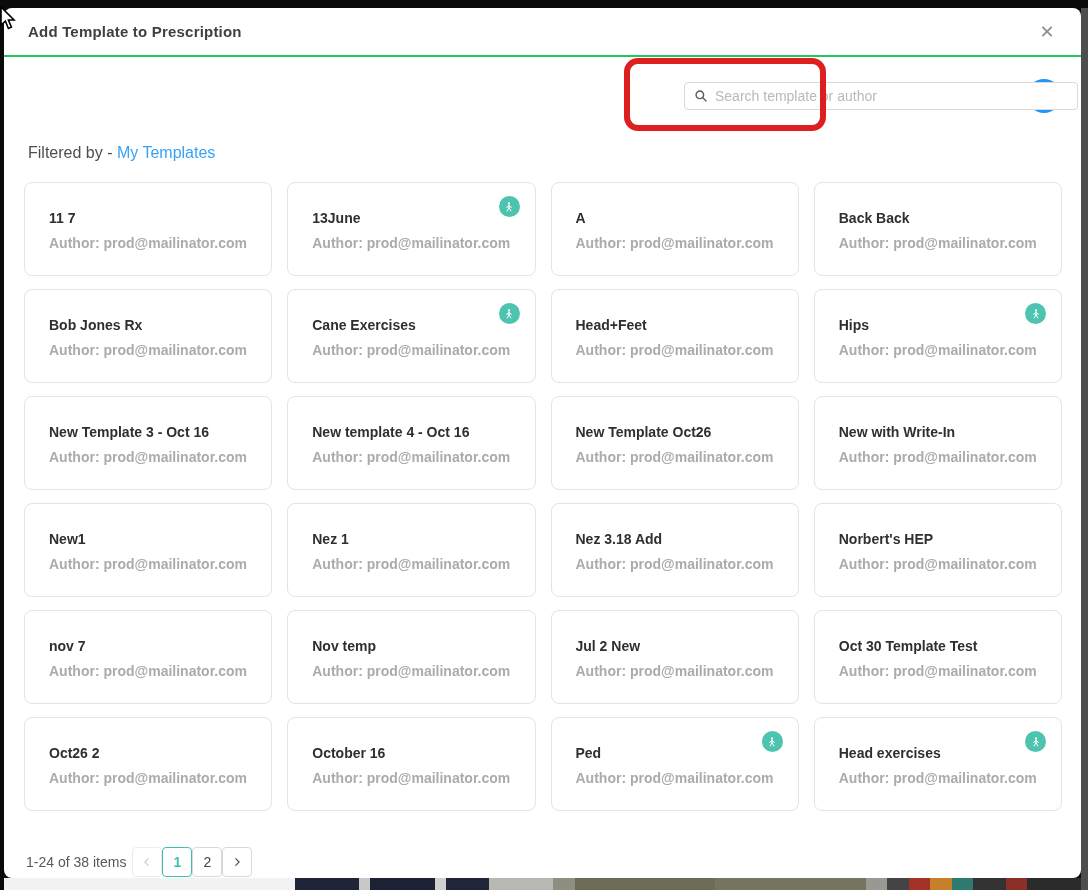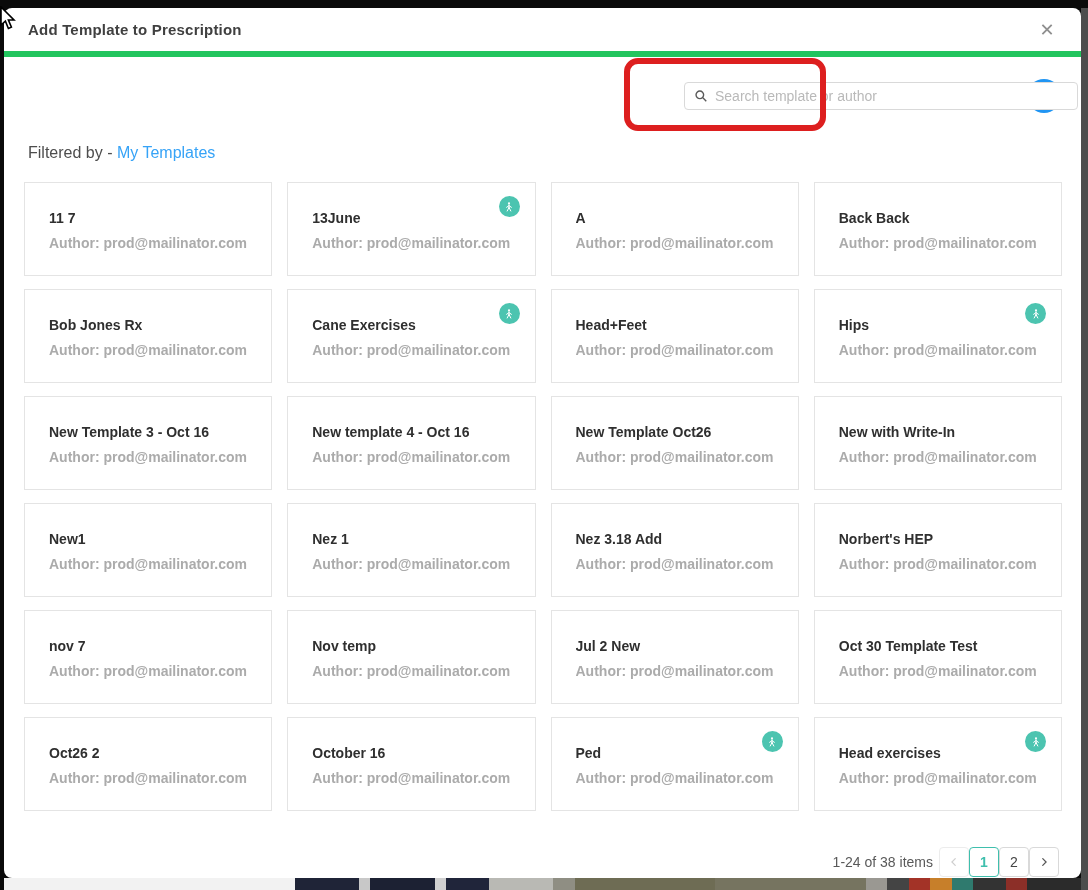--- a/index.html
+++ b/index.html
@@ -31,21 +31,21 @@
     background:#4d4d4d;
   }
 
   
   .modal {
     position:absolute; left:4px; top:8px; width:1077px; height:870px;
     background:#ffffff; border-radius:8px;
   }
   .modal-header {
     height:49px; display:flex; align-items:center; justify-content:space-between;
-    padding:0 20px 0 24px; border-bottom:6px solid #22c55e;
+    padding:0 20px 0 24px; border-bottom:2px solid #22c55e;
   }
   .modal-title { font-size:15px; font-weight:700; color:#404040; letter-spacing:.2px; }
   .close-btn {
     background:none; border:none; font-size:18px; color:#8f8f8f;
     width:28px; height:28px; line-height:28px; text-align:center; cursor:pointer;
   }
 
   
   .search-row {
     display:flex; justify-content:flex-end; align-items:center; gap:10px;
@@ -74,33 +74,33 @@
   .filter-line { padding:31px 24px 0; font-size:16px; color:#4d4d4d; }
   .filter-link { color:#36a3f7; text-decoration:none; cursor:pointer; }
 
   
   .grid {
     display:grid; grid-template-columns:repeat(4,1fr); column-gap:15px; row-gap:13px;
     padding:20px 19px 0 20px;
   }
   .card {
     position:relative; height:94px; background:#fff;
-    border:1px solid #e4e4e4; border-radius:0;
+    border:1px solid #e4e4e4; border-radius:8px;
     padding:27px 16px 0 24px; cursor:pointer;
   }
   .card-title { font-size:14px; font-weight:700; color:#2f2f2f; white-space:nowrap; overflow:hidden; }
   .card-author { margin-top:9px; font-size:14px; color:#ababab; white-space:nowrap; overflow:hidden;font-weight:bold; }
   .badge {
     position:absolute; top:13px; right:15px; width:21px; height:21px; border-radius:50%;
     background:#4cc4b0; display:flex; align-items:center; justify-content:center;
   }
 
   
   .pagination {
-    display:flex; align-items:center; justify-content:flex-end; 
+    display:flex; align-items:center; justify-content:flex-start; 
     padding:36px 22px 0;
   }
   .page-summary { font-size:14px; color:#595959; margin-right:6px; }
   .page-btn {
     min-width:30px; height:30px; border:1px solid #d9d9d9; border-radius:4px;
     background:#fff; display:flex; align-items:center; justify-content:center;
     font-size:14px; color:#444; cursor:pointer; font-family:"Liberation Sans", sans-serif;
   }
   .page-btn.disabled { border-color:#ececec; color:#cfcfcf; cursor:default; }
   .page-btn.active { border-color:#3fbfad; color:#3fbfad; font-weight:700; }

